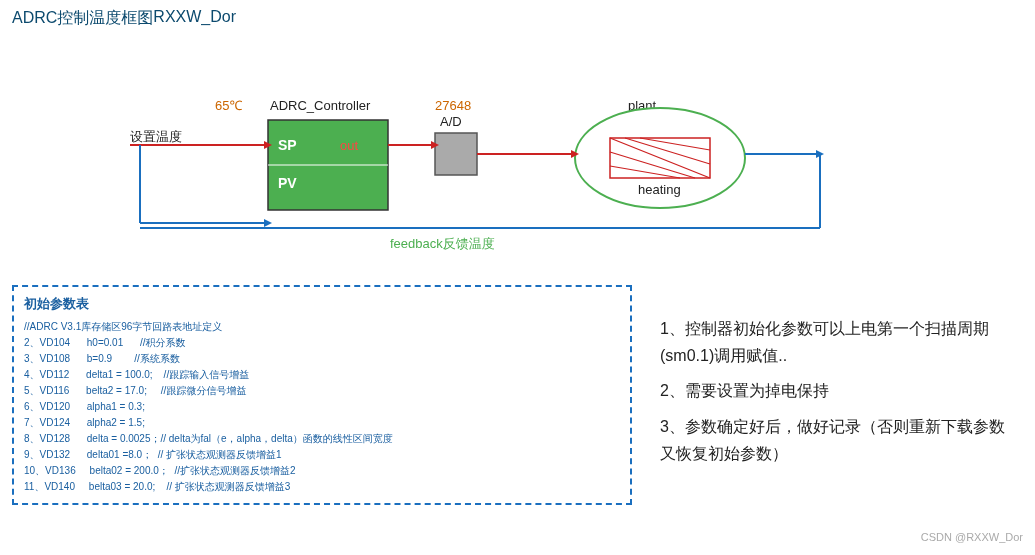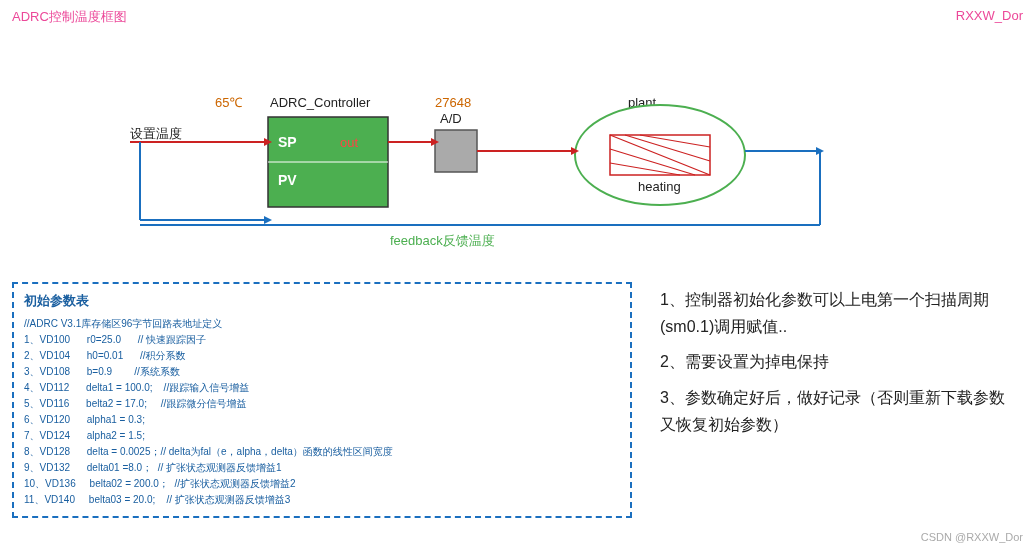--- a/index.html
+++ b/index.html
@@ -9,24 +9,24 @@
       background: #fff;
       font-family: Arial, sans-serif;
       font-size: 13px;
       overflow: hidden;
       position: relative;
     }
 
     
     .top-bar {
       display: flex;
-      justify-content: space-between;
+      justify-content: flex-start;
       padding: 8px 12px 4px 12px;
-      font-size: 13px;
-      color: #ec4899;
+      font-size: 16px;
+      color: #0c4a6e;
     }
 
     
     .diagram-area {
       position: relative;
       width: 100%;
       height: 240px;
       margin-top: 0px;
     }
 
@@ -36,20 +36,21 @@
       width: 100%;
       height: 100%;
     }
 
     
     .bottom-area {
       display: flex;
       padding: 8px 12px;
       gap: 20px;
       margin-top: 4px;
+      align-items: center;
     }
 
     .param-table-section {
       border: 2px dashed #1a6fbf;
       padding: 8px 10px;
       width: 620px;
       min-height: 200px;
       position: relative;
     }
 
@@ -161,21 +162,20 @@
     <text x="390" y="210" fill="#4caf50" font-size="13" font-family="Arial">feedback反馈温度</text>
   </svg>
 </div>
 
 <div class="bottom-area">
 
   <div class="param-table-section">
     <div class="param-table-title">初始参数表</div>
     <div class="param-table-content" id="param-lines">
         <div class="param-line">//ADRC V3.1库存储区96字节回路表地址定义</div>
-        <div class="param-line">1、VD100      r0=25.0      // 快速跟踪因子</div>
         <div class="param-line">2、VD104      h0=0.01      //积分系数</div>
         <div class="param-line">3、VD108      b=0.9        //系统系数</div>
         <div class="param-line">4、VD112      delta1 = 100.0;    //跟踪输入信号增益</div>
         <div class="param-line">5、VD116      belta2 = 17.0;     //跟踪微分信号增益</div>
         <div class="param-line">6、VD120      alpha1 = 0.3;</div>
         <div class="param-line">7、VD124      alpha2 = 1.5;</div>
         <div class="param-line">8、VD128      delta = 0.0025；// delta为fal（e，alpha，delta）函数的线性区间宽度</div>
         <div class="param-line">9、VD132      delta01 =8.0；  // 扩张状态观测器反馈增益1</div>
         <div class="param-line">10、VD136     belta02 = 200.0；  //扩张状态观测器反馈增益2</div>
         <div class="param-line">11、VD140     belta03 = 20.0;    // 扩张状态观测器反馈增益3</div>

